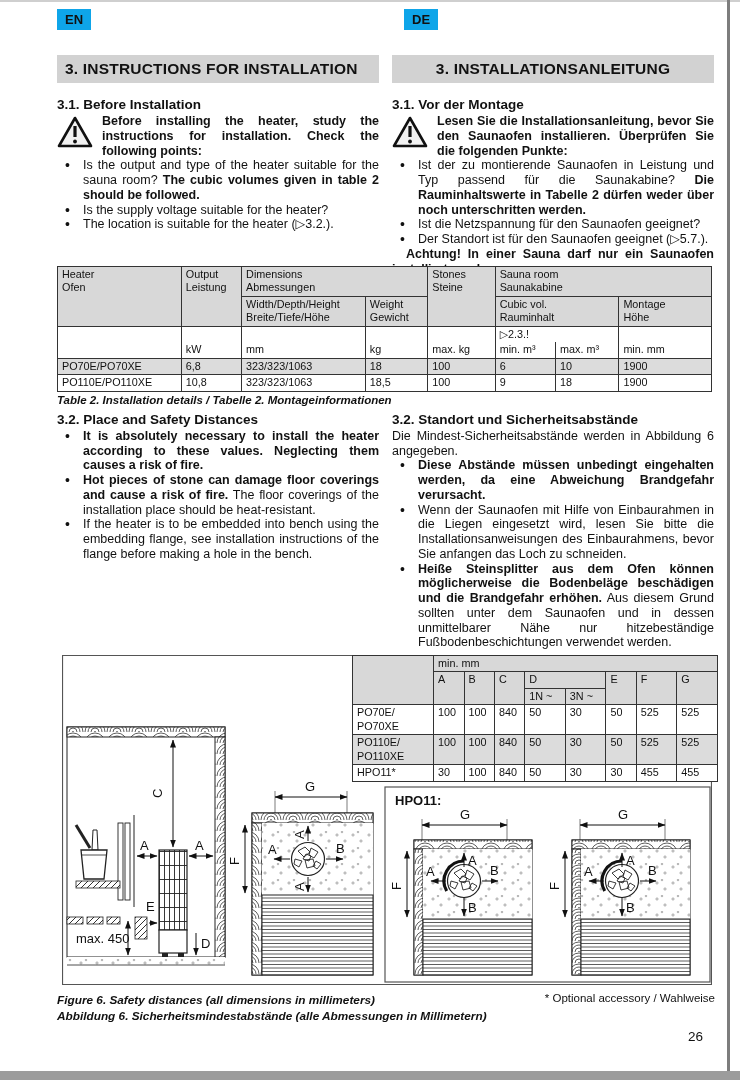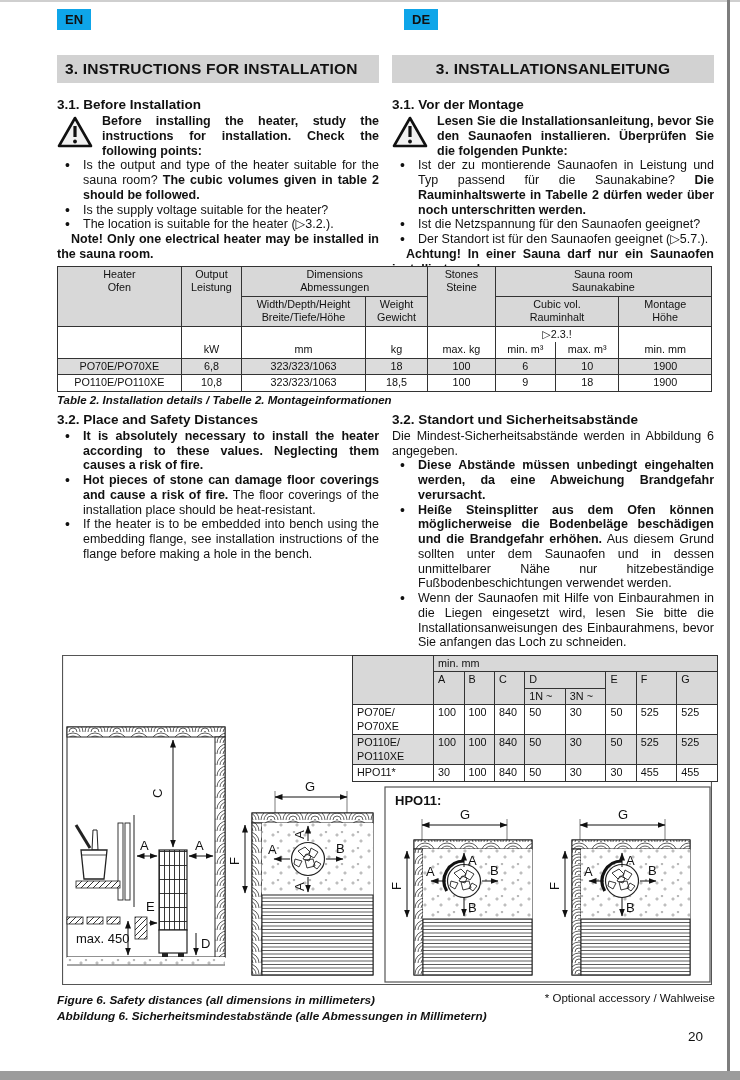--- a/index.html
+++ b/index.html
@@ -28,21 +28,21 @@
   b{font-weight:bold;}
   
   table{border-collapse:collapse;table-layout:fixed;background:#fff;}
   td{border:1px solid #333;font-size:10.8px;line-height:1.25;padding:1px 4px;vertical-align:top;overflow:hidden;}
   .two{white-space:pre-line;}
   .shade{background:#d8d8d8;}
   .rowshade{background:#dcdcdc;}
   .vb{vertical-align:bottom;}
   .nb{border-bottom:none;}
   .nt{border-top:none;}
-  #table2{position:absolute;left:57px;top:266px;width:655px;text-align:center;}
+  #table2{position:absolute;left:57px;top:266px;width:655px;}
   #table2-caption{position:absolute;left:57px;top:394px;font-size:11.5px;font-weight:bold;font-style:italic;}
   
   #figure-wrap{position:absolute;left:57px;top:655px;width:660px;height:332px;}
   #figure-svg{position:absolute;left:5px;top:0;}
   #min-table{position:absolute;left:295px;top:0;width:366px;}
   svg text{font-family:"Liberation Sans",sans-serif;font-size:13px;fill:#111;}
   svg .dimlbl{font-size:13px;}
   svg .boldlbl{font-weight:bold;}
   #fig-captions{position:absolute;left:57px;top:993px;width:480px;font-size:11.8px;font-weight:bold;font-style:italic;line-height:1.35;}
   #footnote{position:absolute;right:25px;top:992px;font-size:11.5px;}
@@ -66,21 +66,20 @@
         <rect x="16.4" y="10" width="3.2" height="11" fill="#111"></rect>
         <circle cx="18" cy="25.5" r="1.9" fill="#111"></circle>
       </svg>
       <b>Before installing the heater, study the instructions for installation. Check the following points:</b>
     </p>
     <ul class="pts">
       <li><span>Is the output and type of the heater suitable for the sauna room? </span><b>The cubic volumes given in table 2 should be followed.</b><span></span></li>
       <li><span>Is the supply voltage suitable for the heater?</span><b></b><span></span></li>
       <li><span>The location is suitable for the heater (▷3.2.).</span><b></b><span></span></li>
     </ul>
-    <p class="note">Note! Only one electrical heater may be installed in the sauna room.</p>
   </div>
 
   <div class="col" id="col-de">
     <div class="secheader center">3. INSTALLATIONSANLEITUNG</div>
     <h3>3.1. Vor der Montage</h3>
     <p>
       <svg class="warn-tri" viewBox="0 0 36 32">
         <path d="M18,2 L34,30 H2 Z" fill="#f2f2f2" stroke="#111" stroke-width="2.6" stroke-linejoin="round"></path>
         <rect x="16.4" y="10" width="3.2" height="11" fill="#111"></rect>
         <circle cx="18" cy="25.5" r="1.9" fill="#111"></circle>
@@ -173,22 +172,22 @@
       <li><span></span><b>Hot pieces of stone can damage floor coverings and cause a risk of fire.</b><span> The floor coverings of the installation place should be heat-resistant.</span></li>
       <li><span>If the heater is to be embedded into bench using the embedding flange, see installation instructions of the flange before making a hole in the bench.</span><b></b><span></span></li>
     </ul>
   </div>
 
   <div class="col" id="col-de2">
     <h3>3.2. Standort und Sicherheitsabstände</h3>
     <p>Die Mindest-Sicherheitsabstände werden in Abbildung 6 angegeben.</p>
     <ul class="pts">
       <li><span></span><b>Diese Abstände müssen unbedingt eingehalten werden, da eine Abweichung Brandgefahr verursacht.</b><span></span></li>
+      <li><span>Wenn der Saunaofen mit Hilfe von Einbaurahmen in die Liegen eingesetzt wird, lesen Sie bitte die Installationsanweisungen des Einbaurahmens, bevor Sie anfangen das Loch zu schneiden.</span><b></b><span></span></li>
       <li><span></span><b>Heiße Steinsplitter aus dem Ofen können möglicherweise die Bodenbeläge beschädigen und die Brandgefahr erhöhen.</b><span> Aus diesem Grund sollten unter dem Saunaofen und in dessen unmittelbarer Nähe nur hitzebeständige Fußbodenbeschichtungen verwendet werden.</span></li>
-      <li><span>Wenn der Saunaofen mit Hilfe von Einbaurahmen in die Liegen eingesetzt wird, lesen Sie bitte die Installationsanweisungen des Einbaurahmens, bevor Sie anfangen das Loch zu schneiden.</span><b></b><span></span></li>
     </ul>
   </div>
 
   <div id="figure-wrap">
     <svg id="figure-svg" width="650" height="330" viewBox="0 0 650 330">
       <defs>
         <marker id="me" markerWidth="9" markerHeight="8" refX="7.5" refY="3" orient="auto">
             <path d="M0,0 L8,3 L0,6 Z" fill="#111"></path>
           </marker>
         <marker id="ms" markerWidth="9" markerHeight="8" refX="0.5" refY="3" orient="auto">
@@ -417,17 +416,17 @@
       </table>
   </div>
 
   <div id="footnote">* Optional accessory / Wahlweise</div>
 
   <div id="fig-captions">
     <div>Figure 6. Safety distances (all dimensions in millimeters)</div>
     <div>Abbildung 6. Sicherheitsmindestabstände (alle Abmessungen in Millimetern)</div>
   </div>
 
-  <div id="page-number">20</div>
+  <div id="page-number">26</div>
 
   <div class="edge-right"></div>
   <div class="edge-bottom"></div>
 </div>
 
 </body></html>

